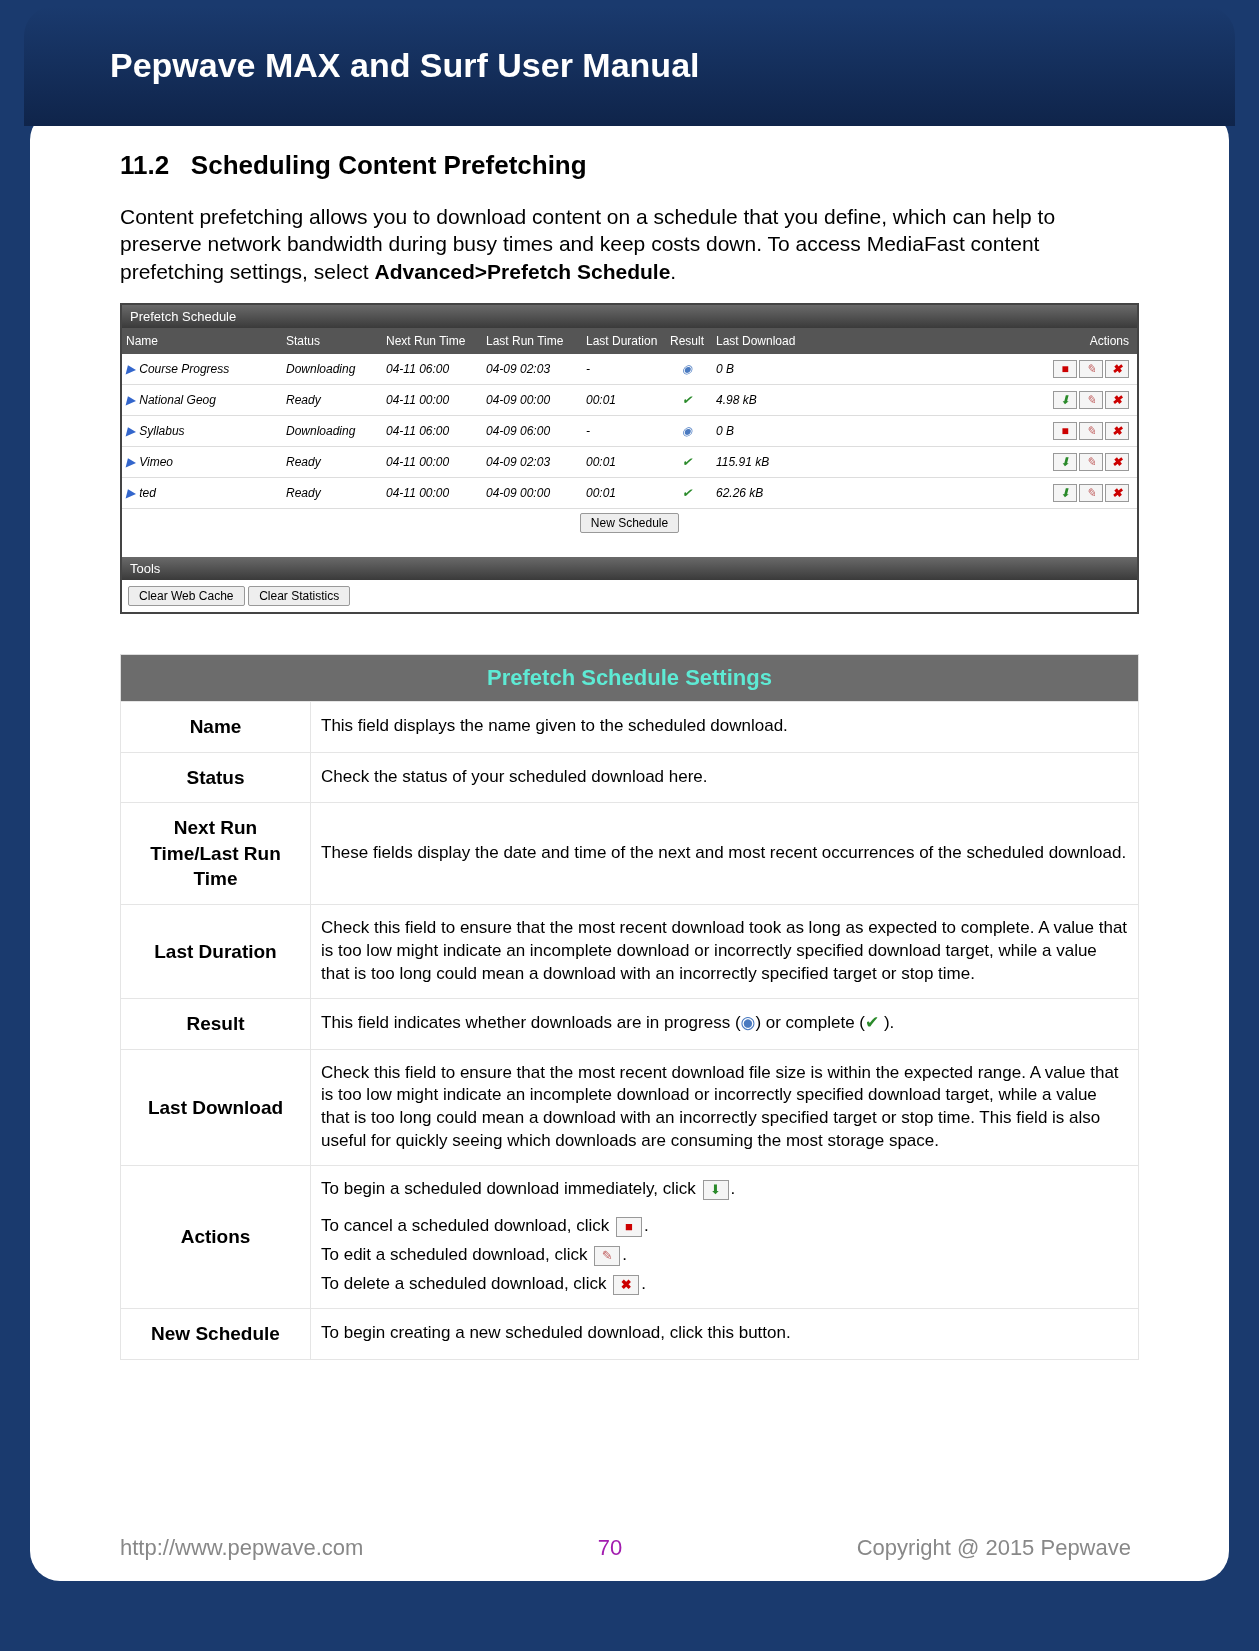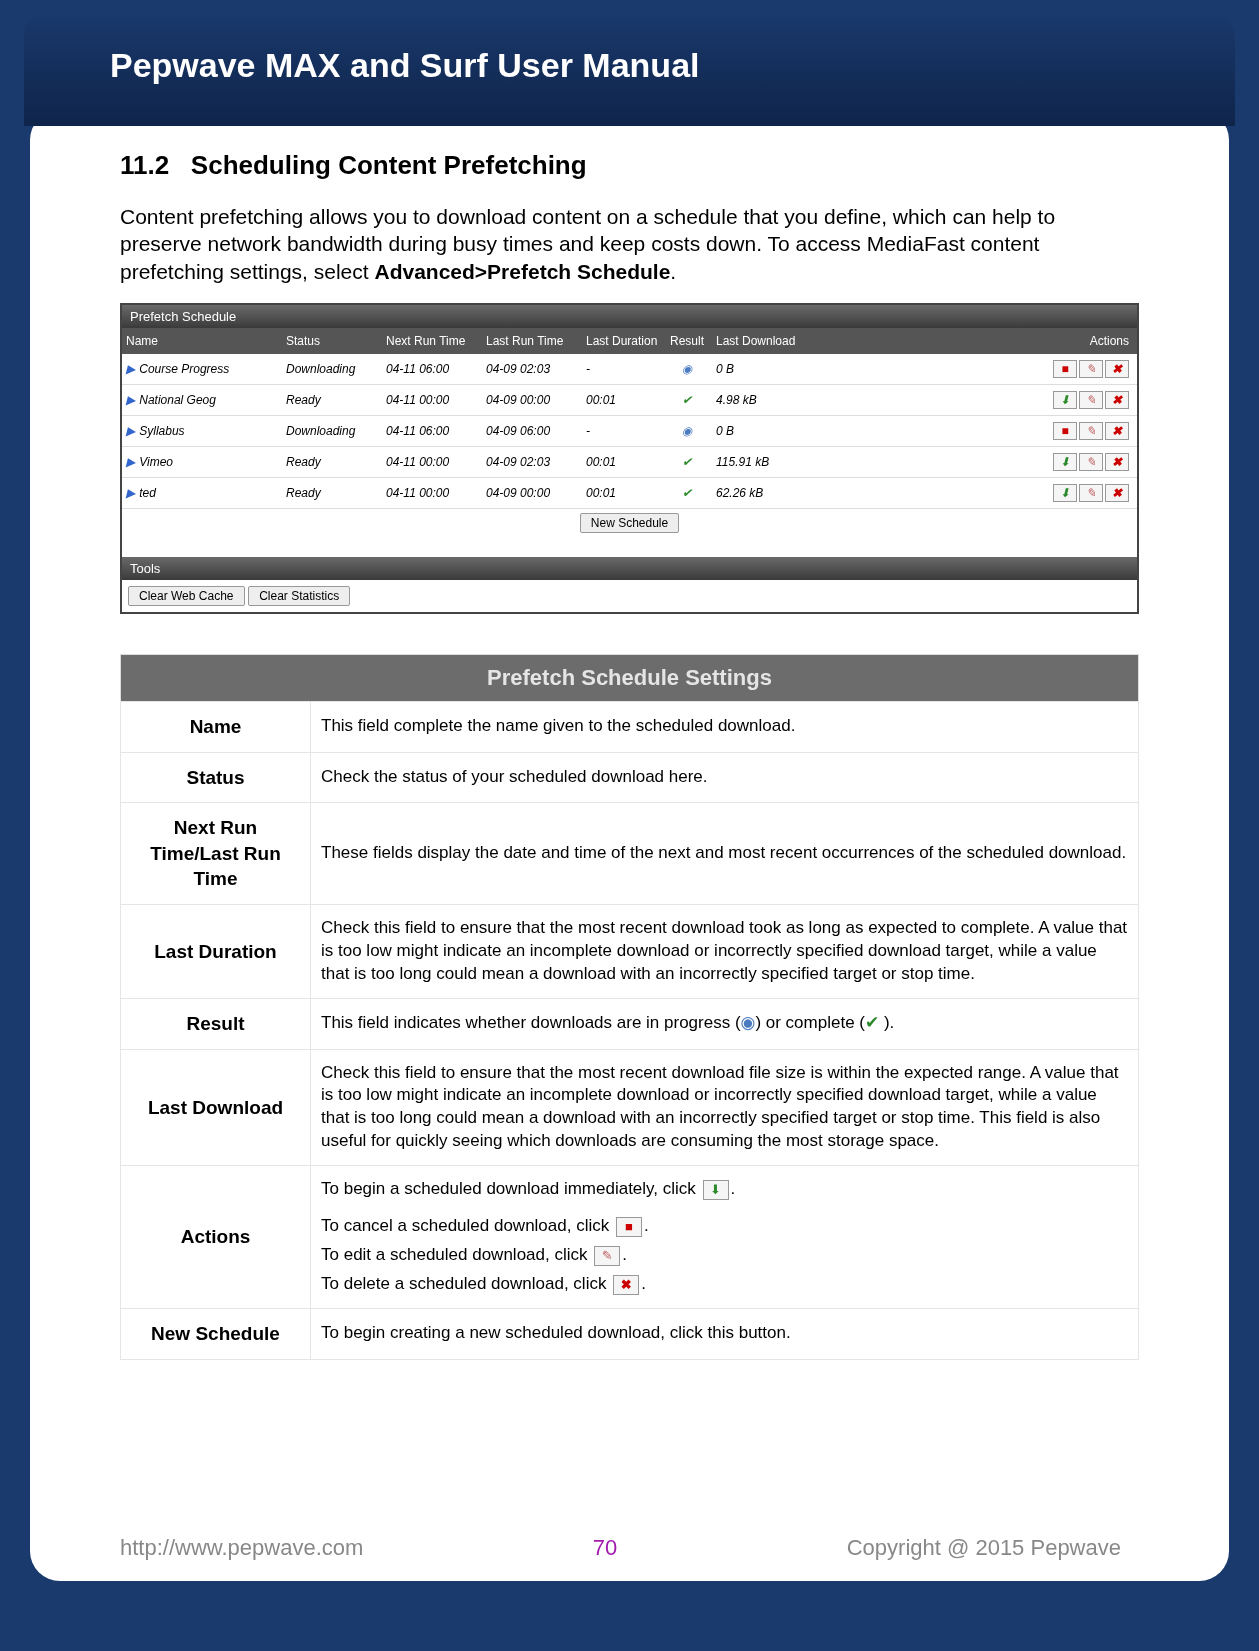--- a/index.html
+++ b/index.html
@@ -127,21 +127,21 @@
   .spin { color: #4a7ac0; }
   
   .settings-table {
     width: 100%;
     border-collapse: collapse;
     border: 1px solid #ddd;
     font-size: 17px;
   }
   .settings-table th.hdr {
     background: #6c6c6c;
-    color: #e5e5e5;
+    color: #5eead4;
     font-weight: bold;
     padding: 10px;
     font-size: 22px;
     text-align: center;
   }
   .settings-table td {
     border: 1px solid #e5e5e5;
     padding: 12px 10px;
     vertical-align: middle;
     line-height: 1.35;
@@ -160,21 +160,21 @@
     vertical-align: middle;
     text-align: center;
     line-height: 18px;
     font-size: 13px;
     margin: 0 2px;
   }
   .footer {
     position: absolute;
     bottom: 20px;
     left: 90px;
-    right: 108px;
+    right: 98px;
     display: flex;
     justify-content: space-between;
     color: #888;
     font-family: "Century Gothic", Arial, sans-serif;
     font-size: 22px;
   }
   .footer .pn { color: #a21caf; }
 </style>
 </head>
 <body>
@@ -269,21 +269,21 @@
       </div>
     </div>
 
     <table class="settings-table">
       <tbody>
           <tr>
             <th class="hdr" colspan="2">Prefetch Schedule Settings</th>
           </tr>
       <tr>
         <td class="label">Name</td>
-        <td>This field complete the name given to the scheduled download.</td>
+        <td>This field displays the name given to the scheduled download.</td>
       </tr>
       <tr>
         <td class="label">Status</td>
         <td>Check the status of your scheduled download here.</td>
       </tr>
       <tr>
         <td class="label">Next Run Time/Last Run Time</td>
         <td>These fields display the date and time of the next and most recent occurrences of the scheduled download.</td>
       </tr>
       <tr>

